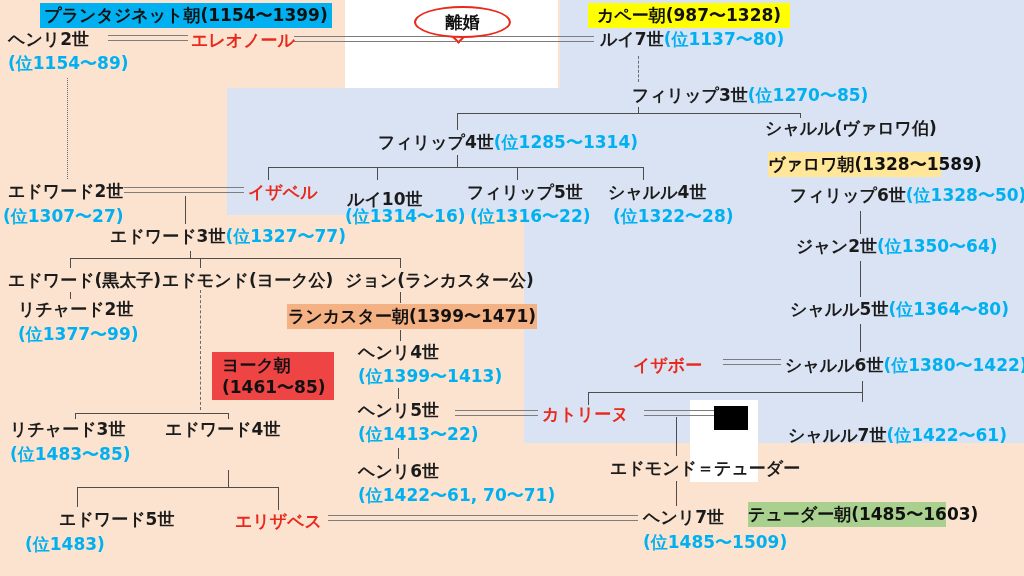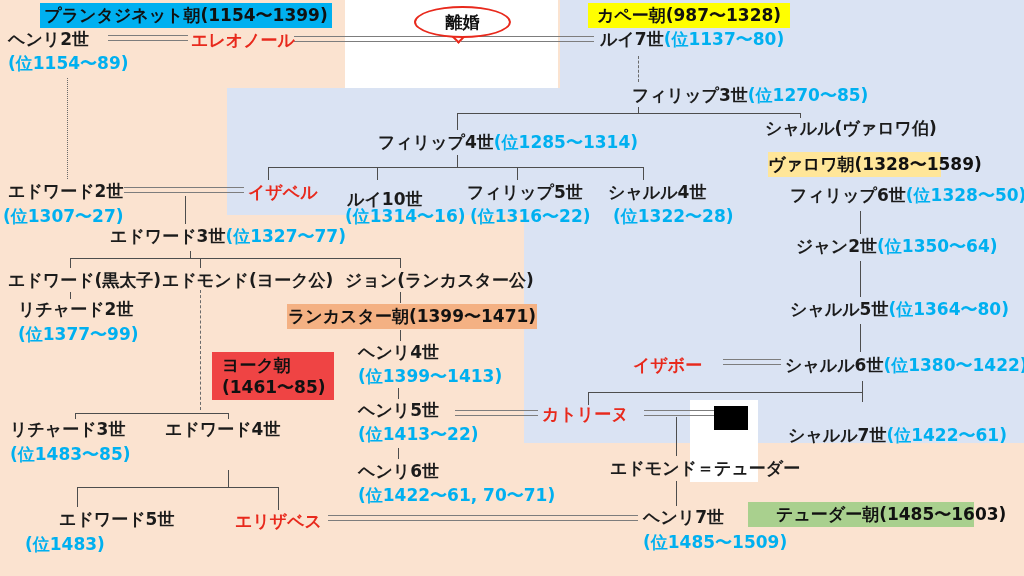--- a/index.html
+++ b/index.html
@@ -92,21 +92,21 @@
   </div>
 
   <div class="hdr" style="left:40px;top:3px;width:292px;background:#00b0f0;">プランタジネット朝(1154〜1399)</div>
   <div class="hdr" style="left:588px;top:3px;width:202px;background:#ffff00;">カペー朝(987〜1328)</div>
   <div class="hdr" style="left:768px;top:152px;width:173px;background:#ffe699;">ヴァロワ朝(1328〜1589)</div>
   <div class="hdr" style="left:287px;top:304px;width:250px;background:#f4b183;">ランカスター朝(1399〜1471)</div>
   <div class="hdr" style="left:212px;top:352px;width:112px;background:#ef4444;text-align:left;padding:2px 0 2px 10px;line-height:22px;">
     <div>ヨーク朝</div>
     <div>(1461〜85)</div>
   </div>
-  <div class="hdr" style="left:748px;top:502px;width:198px;background:#a9d08e;padding-left:28px;">テューダー朝(1485〜1603)</div>
+  <div class="hdr" style="left:748px;top:502px;width:198px;background:#a9d08e;">テューダー朝(1485〜1603)</div>
 
   <div class="nm" style="left:8px;top:28px;">ヘンリ2世</div>
   <div class="nm rg" style="left:8px;top:52px;">(位1154〜89)</div>
   <div class="nm red" style="left:191px;top:29px;">エレオノール</div>
 
   <div class="nm" style="left:8px;top:180px;">エドワード2世</div>
   <div class="nm rg" style="left:3px;top:205px;">(位1307〜27)</div>
   <div class="nm red" style="left:248px;top:181px;">イザベル</div>
 
   <div class="nm" style="left:110px;top:225px;">

